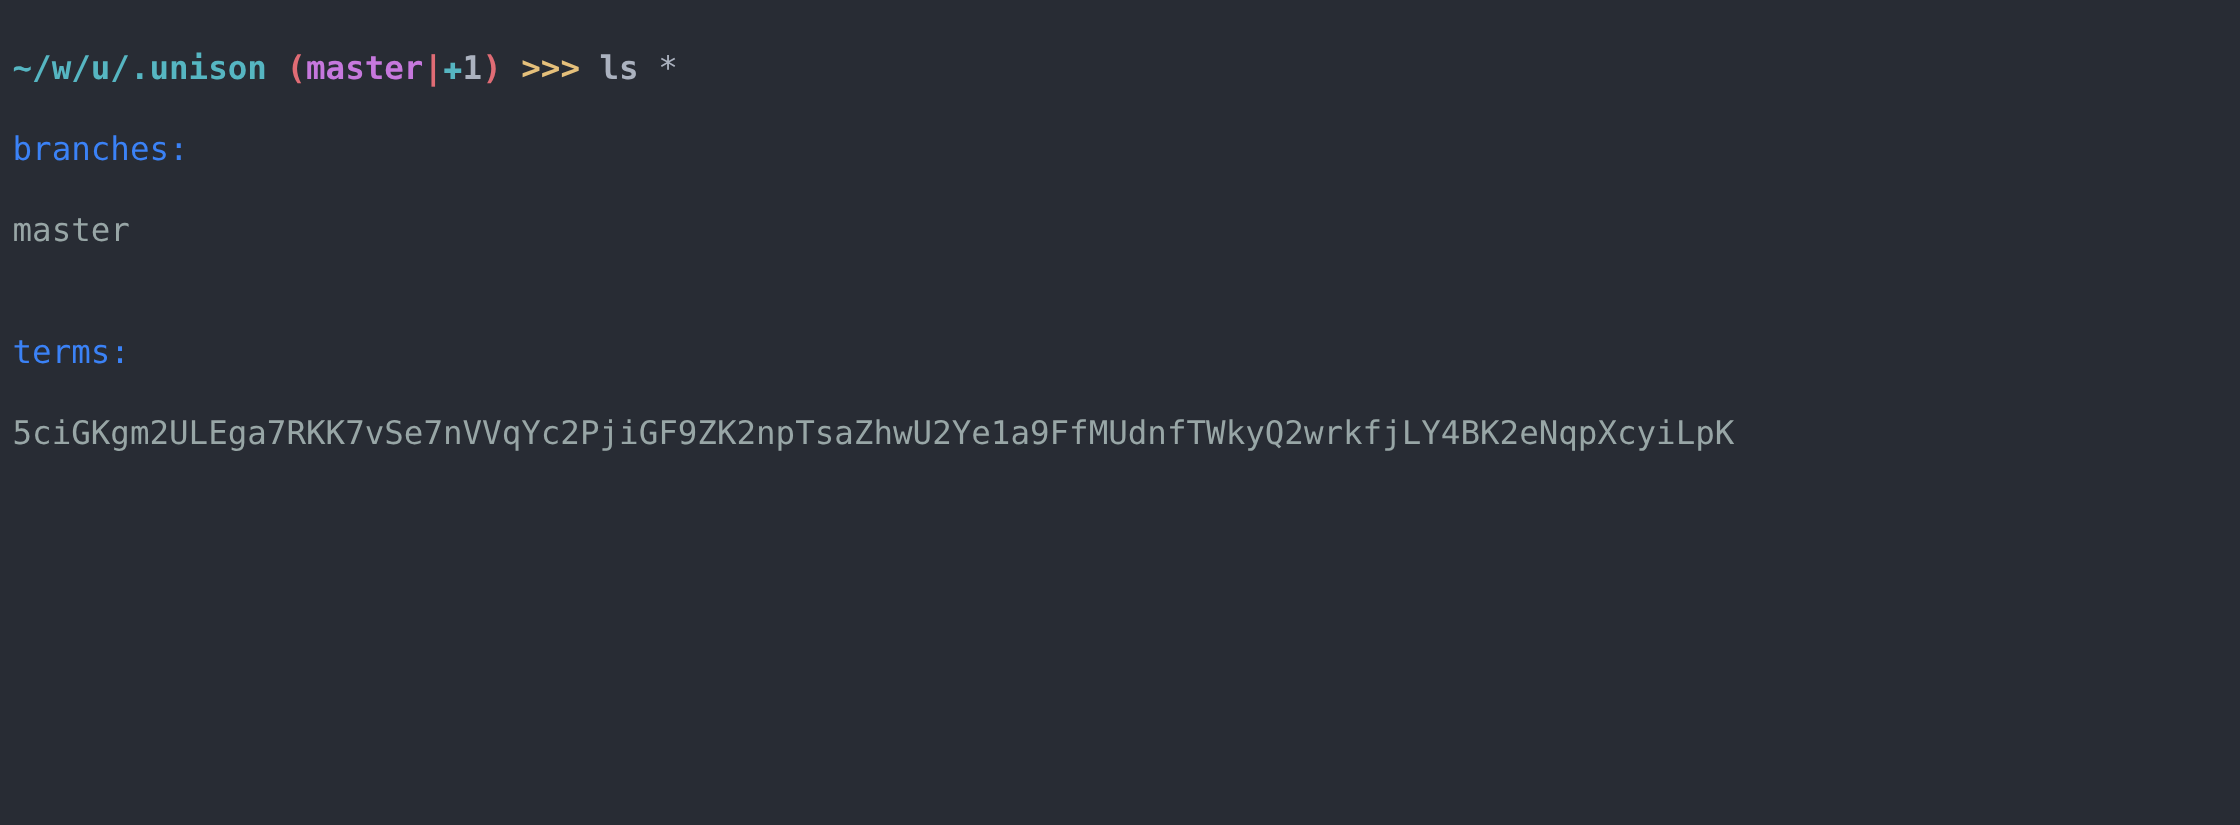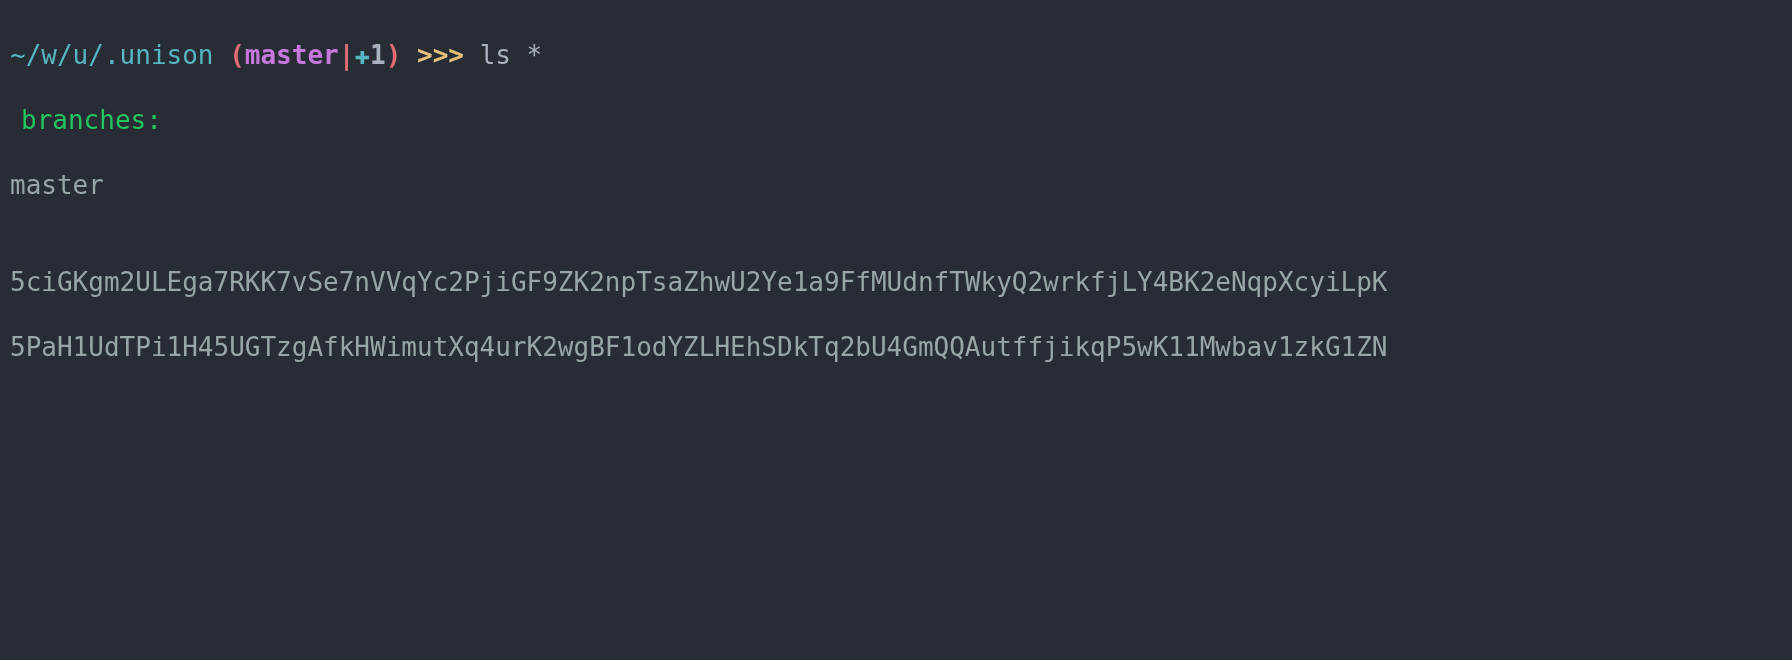--- a/index.html
+++ b/index.html
@@ -12,42 +12,42 @@
     font-size: 26px;
     line-height: 1.25;
     color: #98a6a6;
     overflow: hidden;
   }
   .terminal {
     padding: 6px 10px 10px 10px;
     white-space: pre;
     letter-spacing: 0px;
   }
-  .path    { color: #56b6c2; font-weight: normal; }
+  .path    { color: #56b6c2; font-weight: bold; }
   .paren   { color: #e06c75; font-weight: bold; }
   .branch  { color: #c678dd; font-weight: bold; }
   .pipe    { color: #e06c75; font-weight: bold; }
   .plus    { color: #56b6c2; font-weight: bold; }
   .one     { color: #abb2bf; font-weight: bold; }
   .arrows  { color: #e5c07b; font-weight: bold; }
-  .cmd     { color: #abb2bf; font-weight: normal; }
+  .cmd     { color: #abb2bf; font-weight: bold; }
   .arg     { color: #abb2bf; }
-  .heading { color: #22c55e; margin-left: 11px; }
+  .heading { color: #3b82f6; }
   .content { color: #98a6a6; }
   .line { display: block; }
 </style>
 </head>
 <body>
 
 <div class="terminal">
 <span class="line"><span class="path">~/w/u/.unison</span><span class="paren"> (</span><span class="branch">master</span><span class="pipe">|</span><span class="plus">✚</span><span class="one">1</span><span class="paren">)</span><span class="arrows"> &gt;&gt;&gt; </span><span class="cmd">ls</span><span class="arg"> *</span></span>
 <span class="line heading">branches:</span>
 <span class="line content">master</span>
 <span class="line"></span>
+<span class="line heading">terms:</span>
 <span class="line content">5ciGKgm2ULEga7RKK7vSe7nVVqYc2PjiGF9ZK2npTsaZhwU2Ye1a9FfMUdnfTWkyQ2wrkfjLY4BK2eNqpXcyiLpK</span>
-<span class="line content">5PaH1UdTPi1H45UGTzgAfkHWimutXq4urK2wgBF1odYZLHEhSDkTq2bU4GmQQAutffjikqP5wK11Mwbav1zkG1ZN</span>
 <span class="line"></span>
 
 
 
 
 
 </div>
 
 </body></html>

